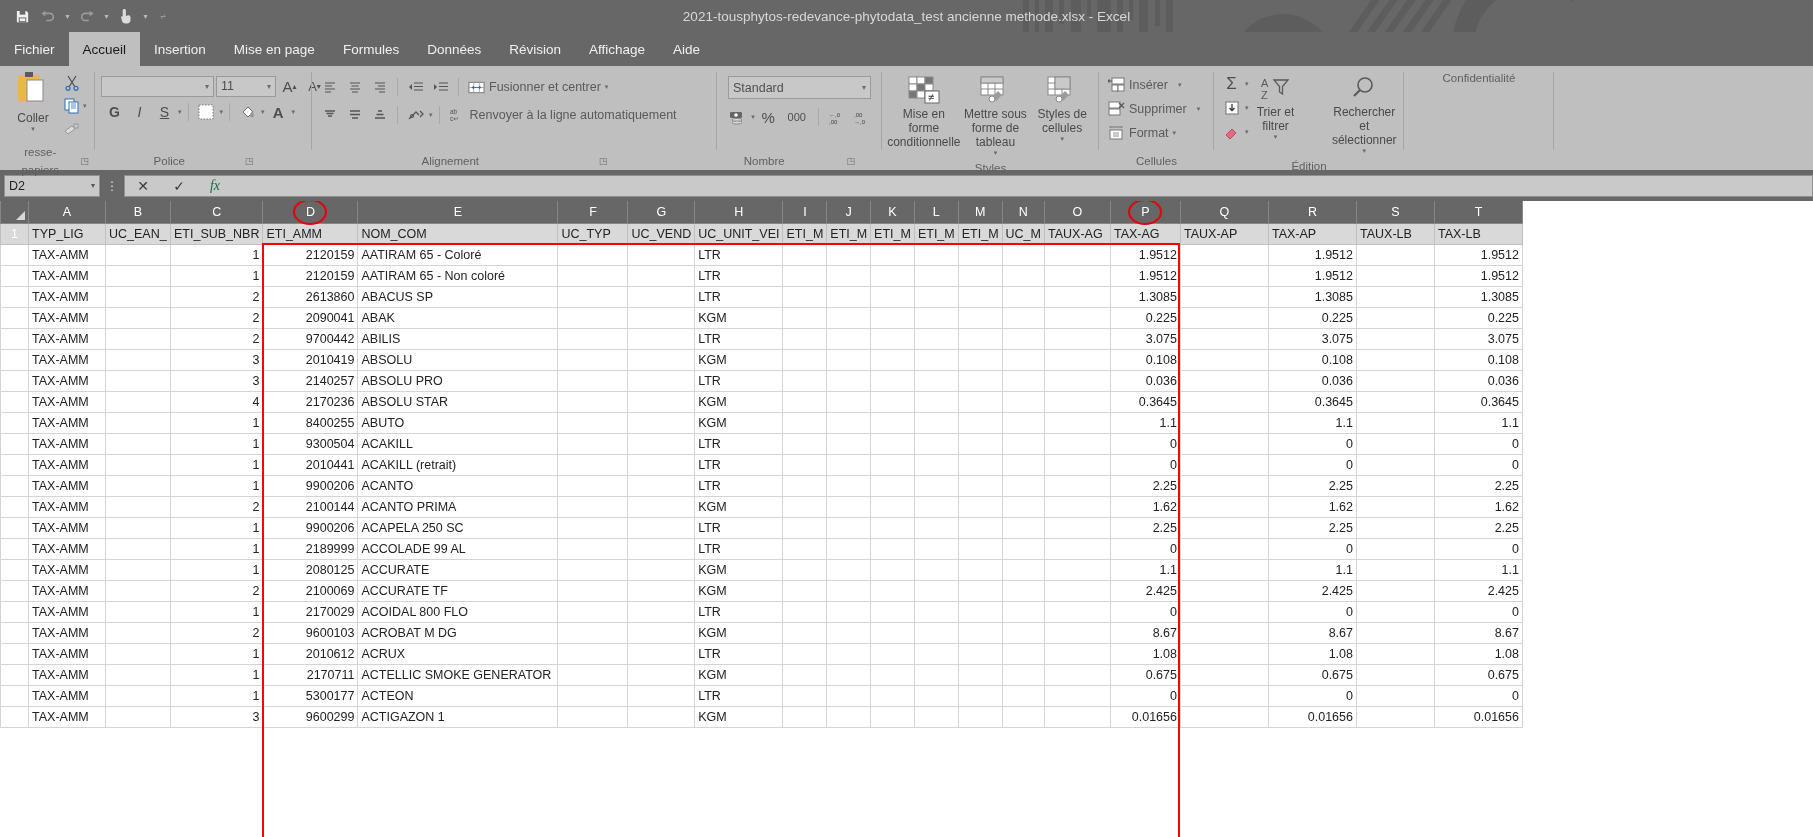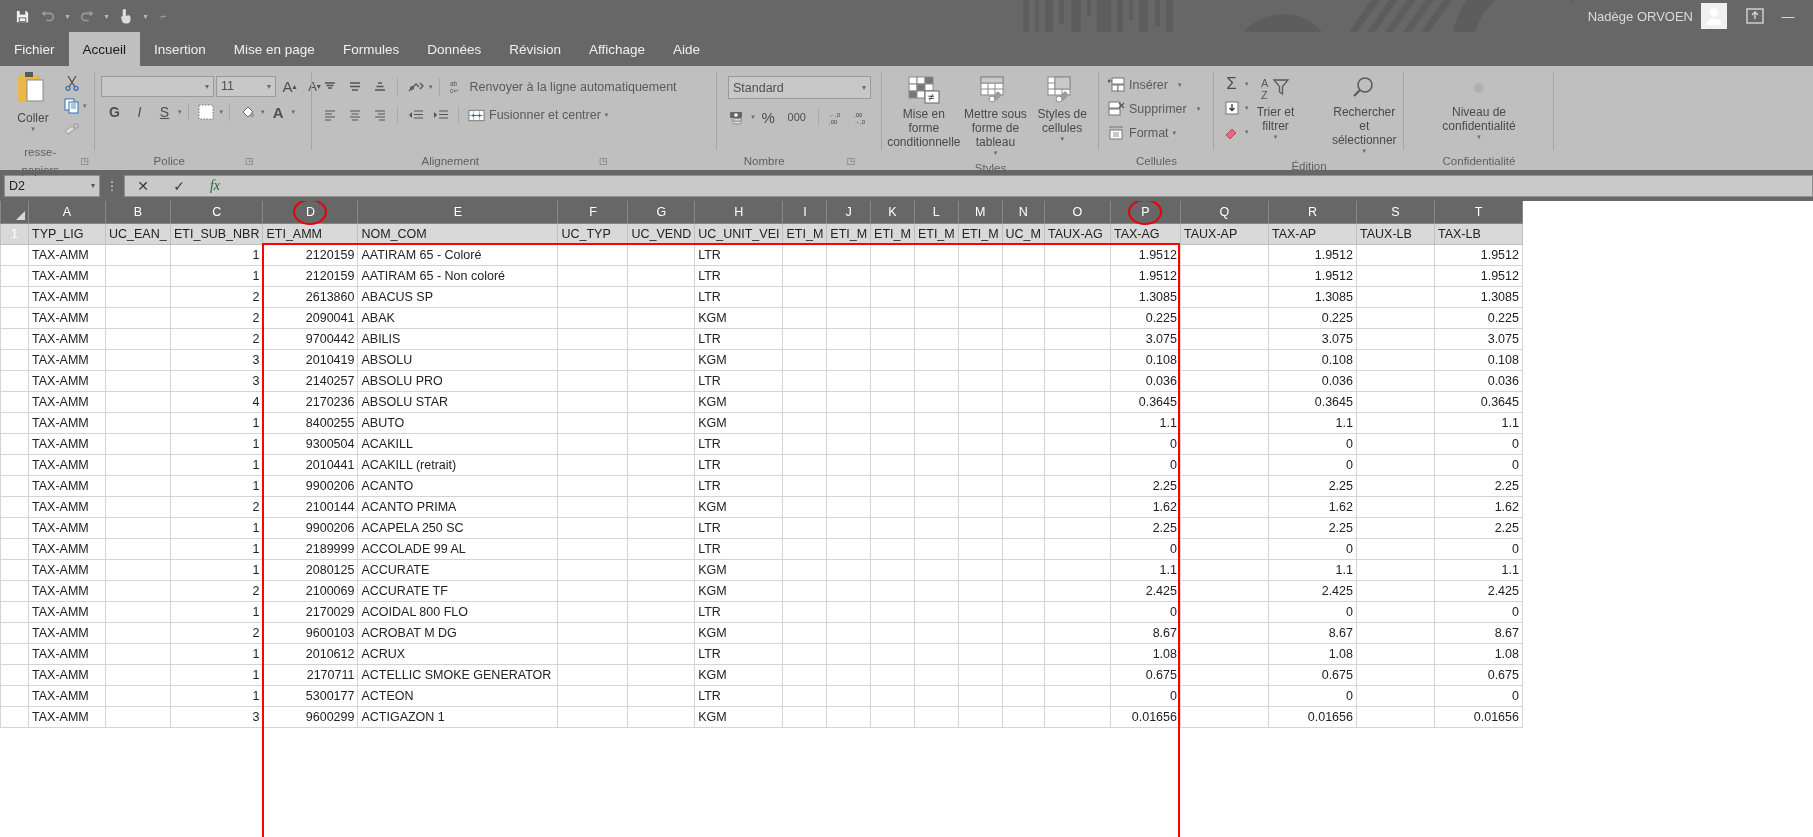--- a/index.html
+++ b/index.html
@@ -202,37 +202,22 @@
     <div class="qat-caret">▾</div>
     <div class="qat-btn">
       <svg width="15" height="16" viewBox="0 0 14 16">
           <path fill="#dcdcdc" d="M5 1a1.4 1.4 0 0 1 1.4 1.4V8l1.6-.6c1.5-.5 3 .4 3 1.9V12c0 2-1.5 3.5-3.4 3.5H6A3.8 3.8 0 0 1 2.3 12L1.6 9.6c-.3-1 .9-1.8 1.6-1V2.4C3.2 1.6 4 1 5 1z"></path>
         </svg>
     </div>
     <div class="qat-caret">▾</div>
     <div class="qat-caret" style="width:20px;">⩫</div>
   </div>
 
-
-  <div class="tb-right">
-    <div class="user-name">Nadège ORVOEN</div>
-    <div class="avatar">
-      <svg width="20" height="20" viewBox="0 0 20 20">
-          <circle cx="10" cy="6.5" r="4" fill="#fff"></circle>
-          <path d="M2.5 19c0-4.2 3.4-6.5 7.5-6.5s7.5 2.3 7.5 6.5z" fill="#fff"></path>
-        </svg>
-    </div>
-    <div class="ribbon-opt">
-      <svg width="18" height="16" viewBox="0 0 18 16">
-          <rect x="1" y="1" width="16" height="14" fill="none" stroke="#d6d6d6" stroke-width="1.4"></rect>
-          <path d="M9 11V4M6 7l3-3 3 3" fill="none" stroke="#d6d6d6" stroke-width="1.4"></path>
-        </svg>
-    </div>
-    <div class="win-btn">—</div>
-  </div>
+  <div class="title-text">2021-tousphytos-redevance-phytodata_test ancienne methode.xlsx  -  Excel</div>
+
 </div>
 
 <div class="tabbar">
   <div class="tab">Fichier</div>
   <div class="tab active">Accueil</div>
   <div class="tab">Insertion</div>
   <div class="tab">Mise en page</div>
   <div class="tab">Formules</div>
   <div class="tab">Données</div>
   <div class="tab">Révision</div>
@@ -328,56 +313,20 @@
       <span>Police</span>
       <span class="dlg">◳</span>
     </div>
   </div>
 
   <div class="grp" style="width:405px;">
     <div class="grp-body" style="flex-direction:column;gap:6px;padding-top:7px;">
       <div class="rowline">
         <div class="tinybtn">
             <svg width="16" height="14" viewBox="0 0 16 14">
-              <path d="M3 3h10M4.5 5.5h7M6 8h4" stroke="#555" stroke-width="1.3"></path>
-            </svg>
-          </div>
-        <div class="tinybtn">
-            <svg width="16" height="14" viewBox="0 0 16 14">
-              <path d="M3 3h10M3 6.5h10M5 10h6" stroke="#555" stroke-width="1.3"></path>
-            </svg>
-          </div>
-        <div class="tinybtn">
-            <svg width="16" height="14" viewBox="0 0 16 14">
-              <path d="M6 3h4M4.5 6.5h7M3 10h10" stroke="#555" stroke-width="1.3"></path>
-            </svg>
-          </div>
-        <div class="sep"></div>
-        <div class="tinybtn">
-            <svg width="18" height="15" viewBox="0 0 18 15">
-              <path d="M2 11l7-7 3 3" stroke="#555" stroke-width="1.3" fill="none"></path>
-              <path d="M13 3l3 3-3 3" stroke="#555" stroke-width="1.3" fill="none"></path>
-              <circle cx="5" cy="8" r="1.6" fill="none" stroke="#555"></circle>
-            </svg>
-          </div>
-        <div class="caret">▾</div>
-        <div class="sep"></div>
-        <div class="smallbtn">
-          <span class="icob">
-              <svg width="17" height="16" viewBox="0 0 17 16">
-                <text x="1" y="7" font-size="6.5" fill="#555">ab</text>
-                <text x="1" y="14" font-size="6.5" fill="#555">c↵</text>
-              </svg>
-            </span>
-          <span>Renvoyer à la ligne automatiquement</span>
-        </div>
-      </div>
-      <div class="rowline">
-        <div class="tinybtn">
-            <svg width="16" height="14" viewBox="0 0 16 14">
               <path d="M3 3h10M3 6h7M3 9h10M3 12h6" stroke="#555" stroke-width="1.2"></path>
             </svg>
           </div>
         <div class="tinybtn">
             <svg width="16" height="14" viewBox="0 0 16 14">
               <path d="M3 3h10M4.5 6h7M3 9h10M5 12h6" stroke="#555" stroke-width="1.2"></path>
             </svg>
           </div>
         <div class="tinybtn">
             <svg width="16" height="14" viewBox="0 0 16 14">
@@ -401,20 +350,56 @@
         <div class="smallbtn">
           <span class="icob">
               <svg width="18" height="15" viewBox="0 0 18 15">
                 <rect x="1" y="2" width="16" height="11" fill="#fff" stroke="#777"></rect>
                 <path d="M1 7.5h16M6 2v11M12 2v11" stroke="#999" stroke-width=".8"></path>
                 <path d="M5 7.5h8M6 6l-1.5 1.5L6 9M12 6l1.5 1.5L12 9" stroke="#2f6fb5" stroke-width="1"></path>
               </svg>
             </span>
           <span>Fusionner et centrer</span>
           <span class="caret">▾</span>
+        </div>
+      </div>
+      <div class="rowline">
+        <div class="tinybtn">
+            <svg width="16" height="14" viewBox="0 0 16 14">
+              <path d="M3 3h10M4.5 5.5h7M6 8h4" stroke="#555" stroke-width="1.3"></path>
+            </svg>
+          </div>
+        <div class="tinybtn">
+            <svg width="16" height="14" viewBox="0 0 16 14">
+              <path d="M3 3h10M3 6.5h10M5 10h6" stroke="#555" stroke-width="1.3"></path>
+            </svg>
+          </div>
+        <div class="tinybtn">
+            <svg width="16" height="14" viewBox="0 0 16 14">
+              <path d="M6 3h4M4.5 6.5h7M3 10h10" stroke="#555" stroke-width="1.3"></path>
+            </svg>
+          </div>
+        <div class="sep"></div>
+        <div class="tinybtn">
+            <svg width="18" height="15" viewBox="0 0 18 15">
+              <path d="M2 11l7-7 3 3" stroke="#555" stroke-width="1.3" fill="none"></path>
+              <path d="M13 3l3 3-3 3" stroke="#555" stroke-width="1.3" fill="none"></path>
+              <circle cx="5" cy="8" r="1.6" fill="none" stroke="#555"></circle>
+            </svg>
+          </div>
+        <div class="caret">▾</div>
+        <div class="sep"></div>
+        <div class="smallbtn">
+          <span class="icob">
+              <svg width="17" height="16" viewBox="0 0 17 16">
+                <text x="1" y="7" font-size="6.5" fill="#555">ab</text>
+                <text x="1" y="14" font-size="6.5" fill="#555">c↵</text>
+              </svg>
+            </span>
+          <span>Renvoyer à la ligne automatiquement</span>
         </div>
       </div>
     </div>
     <div class="grp-label" style="justify-content:center;gap:120px;">
       <span>Alignement</span>
       <span class="dlg">◳</span>
     </div>
   </div>
 
   <div class="grp" style="width:165px;">
@@ -592,29 +577,20 @@
         <div class="lbl">Rechercher et sélectionner</div>
         <div class="caret">▾</div>
       </div>
     </div>
     <div class="grp-label">
       <span>Édition</span>
     </div>
   </div>
 
   <div class="grp" style="width:150px;">
-    <div class="grp-body" style="justify-content:center;padding-top:8px;">
-      <div class="bigbtn" style="width:120px;">
-        <svg width="26" height="24" viewBox="0 0 26 24">
-            <circle cx="13" cy="9" r="5" fill="#b0b0b0"></circle>
-          </svg>
-        <div class="lbl">Niveau de confidentialité</div>
-        <div class="caret">▾</div>
-      </div>
-    </div>
     <div class="grp-label">
       <span>Confidentialité</span>
     </div>
   </div>
 </div>
 
 <div class="fbar">
   <div class="namebox">
     <span class="nv">D2</span>
     <span class="nd">▾</span>

